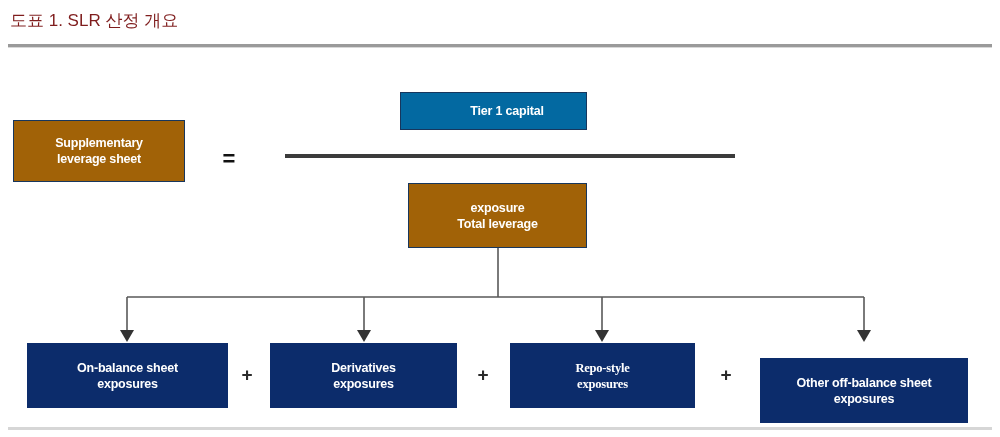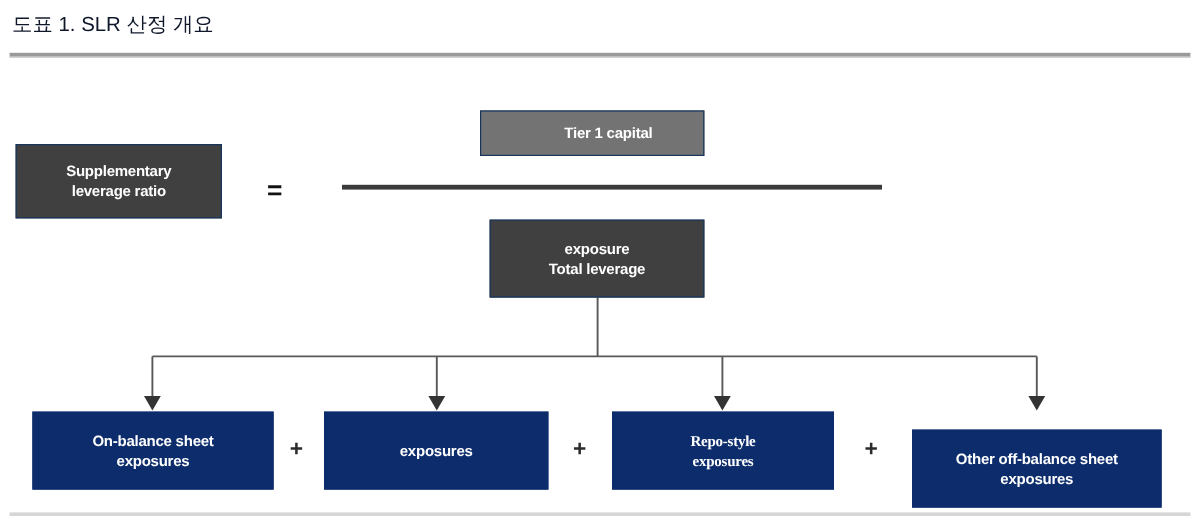--- a/index.html
+++ b/index.html
@@ -23,21 +23,21 @@
     background: #ffffff;
   }
 
   
   .fig-title {
     position: absolute;
     left: 10px;
     top: 8px;
     font-size: 17px;
     font-weight: 400;
-    color: #0f172a;
+    color: #7f1d1d;
     letter-spacing: 0px;
     white-space: nowrap;
     line-height: 26px;
   }
 
   .rule-top {
     position: absolute;
     left: 8px;
     top: 44px;
     width: 984px;
@@ -64,22 +64,22 @@
     text-align: center;
     color: #ffffff;
     font-weight: bold;
     font-size: 12.5px;
     line-height: 16px;
     border: 1.5px solid #17365d;
     letter-spacing: -0.2px;
   }
   .node span { display: block; width: 100%; }
 
-  .node-cyan  { background: #404040; }
-  .node-green { background: #737373; padding-left: 27px; }
+  .node-cyan  { background: #a16207; }
+  .node-green { background: #0369a1; padding-left: 27px; }
   .node-navy  { background: #0C2C6B; border-color: #0C2C6B; }
 
   
   #box-slr         { left: 13px;  top: 120px; width: 172px; height: 62px; }
   #box-tier1       { left: 400px; top: 92px;  width: 187px; height: 38px; }
   #box-total       { left: 408px; top: 183px; width: 179px; height: 65px; }
 
   #box-onbal       { left: 27px;  top: 343px; width: 201px; height: 65px; }
   #box-deriv       { left: 270px; top: 343px; width: 187px; height: 65px; }
   #box-repo        { left: 510px; top: 343px; width: 185px; height: 65px; font-family: Liberation Serif, serif; }
@@ -156,21 +156,21 @@
 
     <polygon points="120,330 134,330 127,342" fill="#333333"></polygon>
     <polygon points="357,330 371,330 364,342" fill="#333333"></polygon>
     <polygon points="595,330 609,330 602,342" fill="#333333"></polygon>
     <polygon points="857,330 871,330 864,342" fill="#333333"></polygon>
   </svg>
 
   <div id="box-slr" class="node node-cyan">
     <span>
       <span>Supplementary</span>
-      <span>leverage ratio</span>
+      <span>leverage sheet</span>
     </span>
   </div>
 
   <div class="equals">=</div>
 
   <div id="box-tier1" class="node node-green">
     <span>Tier 1 capital</span>
   </div>
 
   <div class="fraction-bar"></div>
@@ -186,20 +186,21 @@
     <span>
       <span>On-balance sheet</span>
       <span>exposures</span>
     </span>
   </div>
 
   <div id="plus-1" class="plus">+</div>
 
   <div id="box-deriv" class="node node-navy">
     <span>
+      <span>Derivatives</span>
       <span>exposures</span>
     </span>
   </div>
 
   <div id="plus-2" class="plus">+</div>
 
   <div id="box-repo" class="node node-navy">
     <span>
       <span>Repo-style</span>
       <span>exposures</span>

